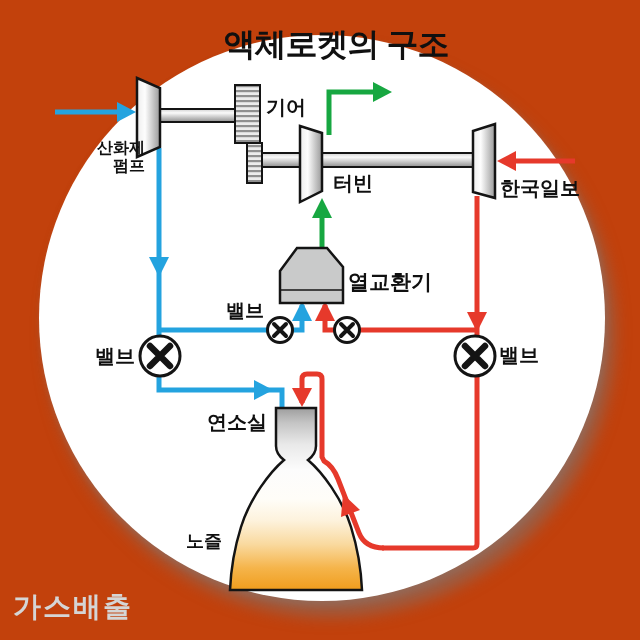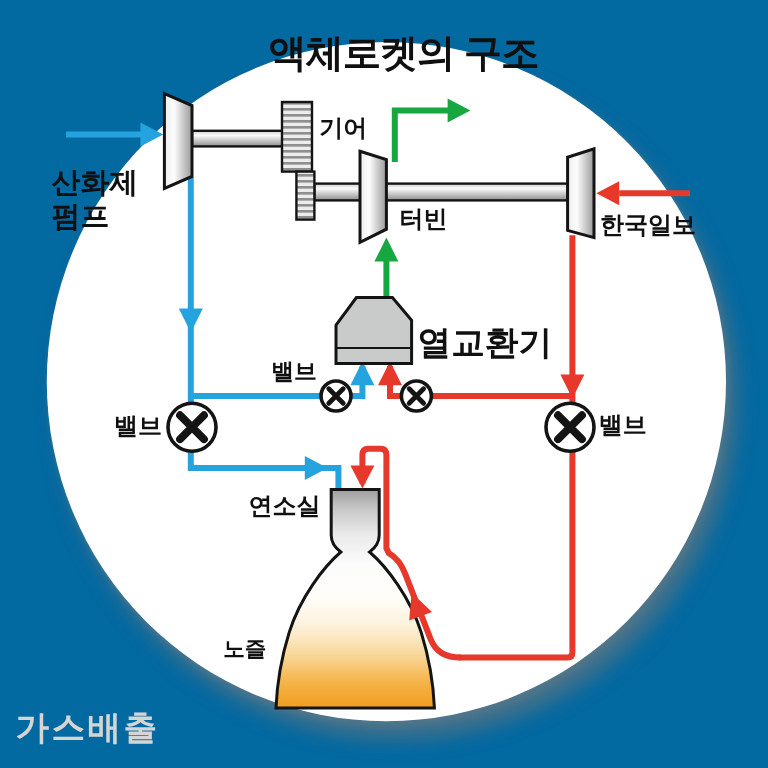--- a/index.html
+++ b/index.html
@@ -1,16 +1,16 @@
 <!DOCTYPE html>
 <html style="--oxidizer: #24a3df; --fuel: #e6392b; --exhaust: #17a741;"><head>
 <meta charset="utf-8">
 <style>
   html,body{margin:0;padding:0;background:#fff;}
-  #stage{position:relative;width:640px;height:640px;overflow:hidden;background:#0369a1;
+  #stage{position:relative;width:640px;height:640px;overflow:hidden;background:#c2410c;
          font-family:"Liberation Sans","DejaVu Sans",sans-serif;}
   #circle-bg{position:absolute;left:39px;top:35px;width:566px;height:566px;border-radius:50%;
              background:#fff;box-shadow:9px 15px 16px rgba(120,120,120,.55), 2px 4px 6px rgba(150,150,150,.25);}
   svg{position:absolute;left:0;top:0;}
   .lbl{position:absolute;color:#101010;font-weight:600;line-height:1.15;white-space:pre-line;}
   .title{font-size:32px;font-weight:800;letter-spacing:-1px;transform:translateX(-50%);white-space:nowrap;}
   .watermark{color:#d5d5d5;font-size:28px;font-weight:700;letter-spacing:2px;}
   .p-ox{stroke:var(--oxidizer);stroke-width:5;fill:none;}
   .p-fuel{stroke:var(--fuel);stroke-width:5;fill:none;}
   .p-ex{stroke:var(--exhaust);stroke-width:5;fill:none;}
@@ -109,25 +109,25 @@
       <circle cx="280" cy="330" r="12.5" class="valve" stroke-width="2.5"></circle>
       <path class="valve-x" stroke-width="4" d="M274 324 L286 336 M286 324 L274 336"></path>
     </g>
     <g>
       <circle cx="347" cy="330" r="12.5" class="valve" stroke-width="2.5"></circle>
       <path class="valve-x" stroke-width="4" d="M341 324 L353 336 M353 324 L341 336"></path>
     </g>
   </svg>
 
   <div class="lbl title" style="left:336px;top:26px;">액체로켓의 구조</div>
-  <div class="lbl" style="left:43px;top:139px;width:92px;text-align:left;font-size:24px;">산화제
+  <div class="lbl" style="left:53px;top:139px;width:92px;text-align:right;font-size:16px;">산화제
 펌프</div>
   <div class="lbl" style="left:266px;top:96px;font-size:20px;text-align:right;">기어</div>
   <div class="lbl" style="left:333px;top:128px;font-size:20px;margin-top:44px;">터빈</div>
   <div class="lbl" style="left:500px;top:177px;font-size:20px;">한국일보</div>
-  <div class="lbl" style="left:348px;top:270px;font-size:28px;">열교환기</div>
+  <div class="lbl" style="left:348px;top:270px;font-size:21px;">열교환기</div>
   <div class="lbl" style="left:226px;top:300px;font-size:19px;">밸브</div>
   <div class="lbl" style="left:95px;top:345px;font-size:20px;">밸브</div>
   <div class="lbl" style="left:499px;top:344px;font-size:20px;">밸브</div>
   <div class="lbl" style="left:207px;top:411px;font-size:20px;">연소실</div>
   <div class="lbl" style="left:186px;top:531px;font-size:18px;">노즐</div>
   <div class="lbl watermark" style="left:13px;top:591px;">가스배출</div>
 </div>
 
 </body></html>

